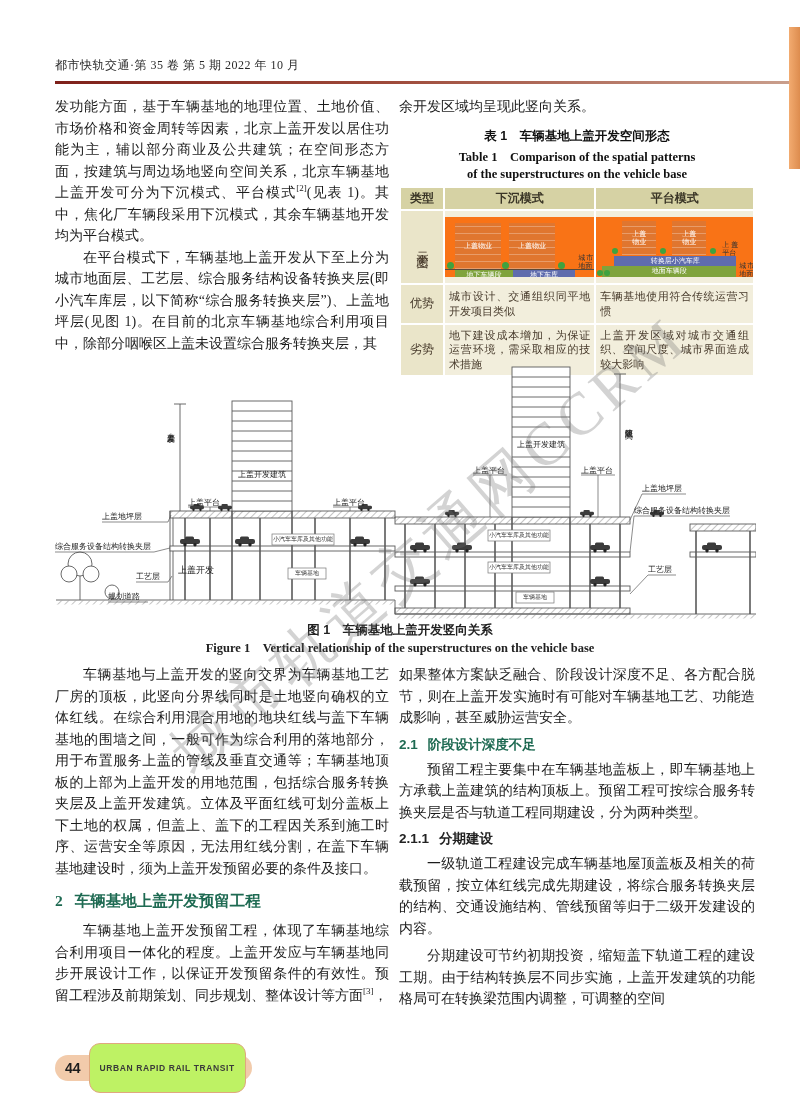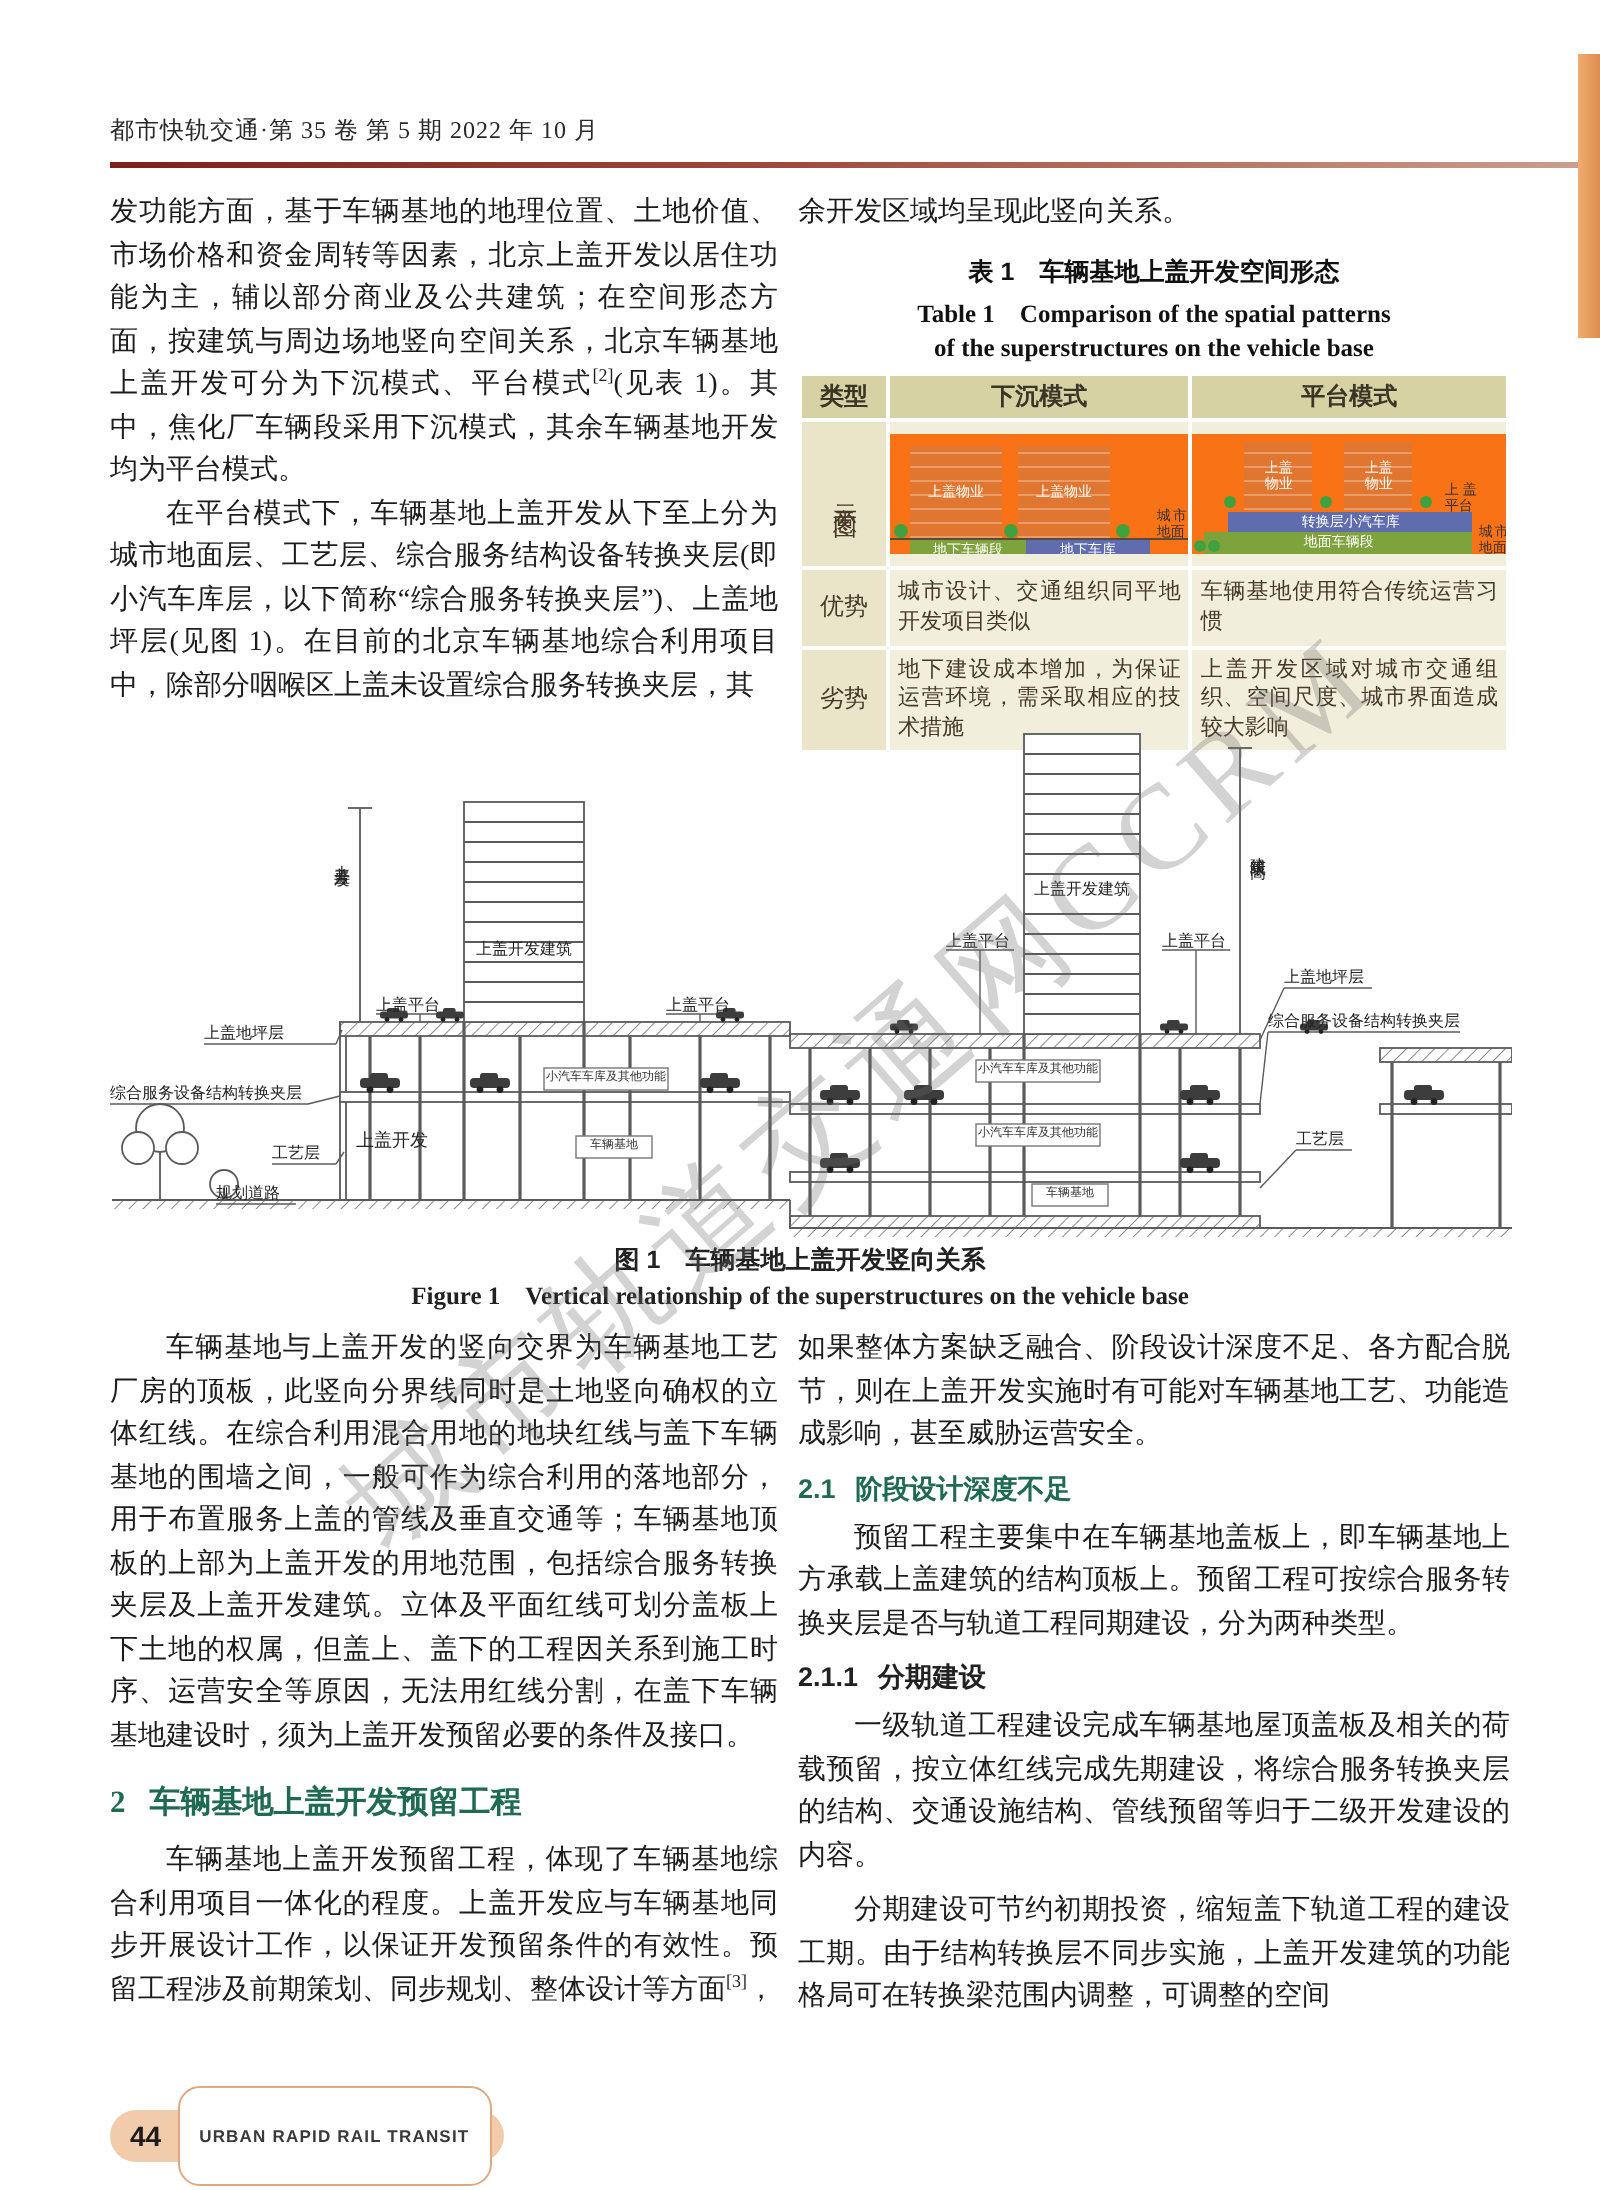--- a/index.html
+++ b/index.html
@@ -63,21 +63,21 @@
                font-weight:bold;font-size:12.5px;color:#222;}
   
   .watermark{position:absolute;left:100px;top:505px;width:660px;text-align:center;
              transform:rotate(-41deg);transform-origin:center;z-index:30;pointer-events:none;
              font-size:60px;letter-spacing:6px;color:rgba(110,110,110,0.30);white-space:nowrap;
              font-family:"Liberation Serif","DejaVu Serif",serif;}
   
   .footer-badge{position:absolute;left:55px;top:1055px;height:26px;background:#f2cbab;
                 border-radius:13px;display:flex;align-items:center;padding:0 6px 0 10px;}
   .page-num{font-family:"Liberation Sans","DejaVu Sans",sans-serif;font-weight:bold;font-size:14px;color:#1c1c1c;margin-right:8px;}
-  .journal-pill{background:#ffffff;border:1px solid #e0a87f;border-radius:11px;padding:19px 10px;
+  .journal-pill{background:#bef264;border:1px solid #e0a87f;border-radius:11px;padding:19px 10px;
                 font-family:"Liberation Sans","DejaVu Sans",sans-serif;font-weight:bold;font-size:8.5px;
                 letter-spacing:.6px;color:#3a3a3a;white-space:nowrap;}
 </style>
 </head>
 <body>
 
 <div class="page">
 
   <div class="journal-line">都市快轨交通·第 35 卷 第 5 期 2022 年 10 月</div>
   <div class="header-rule"></div>

